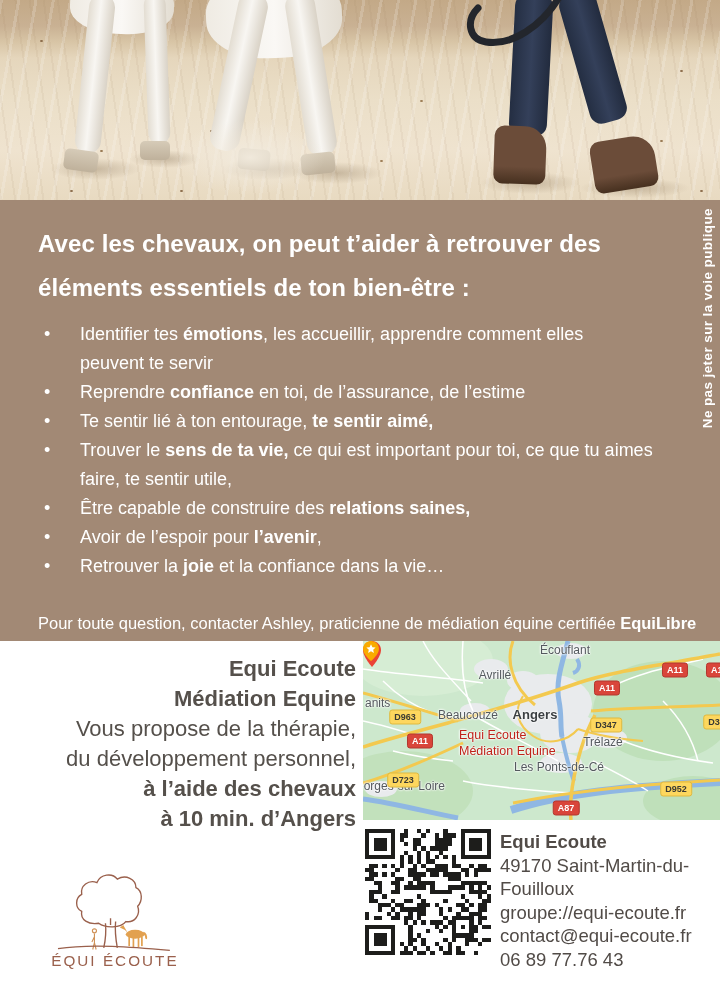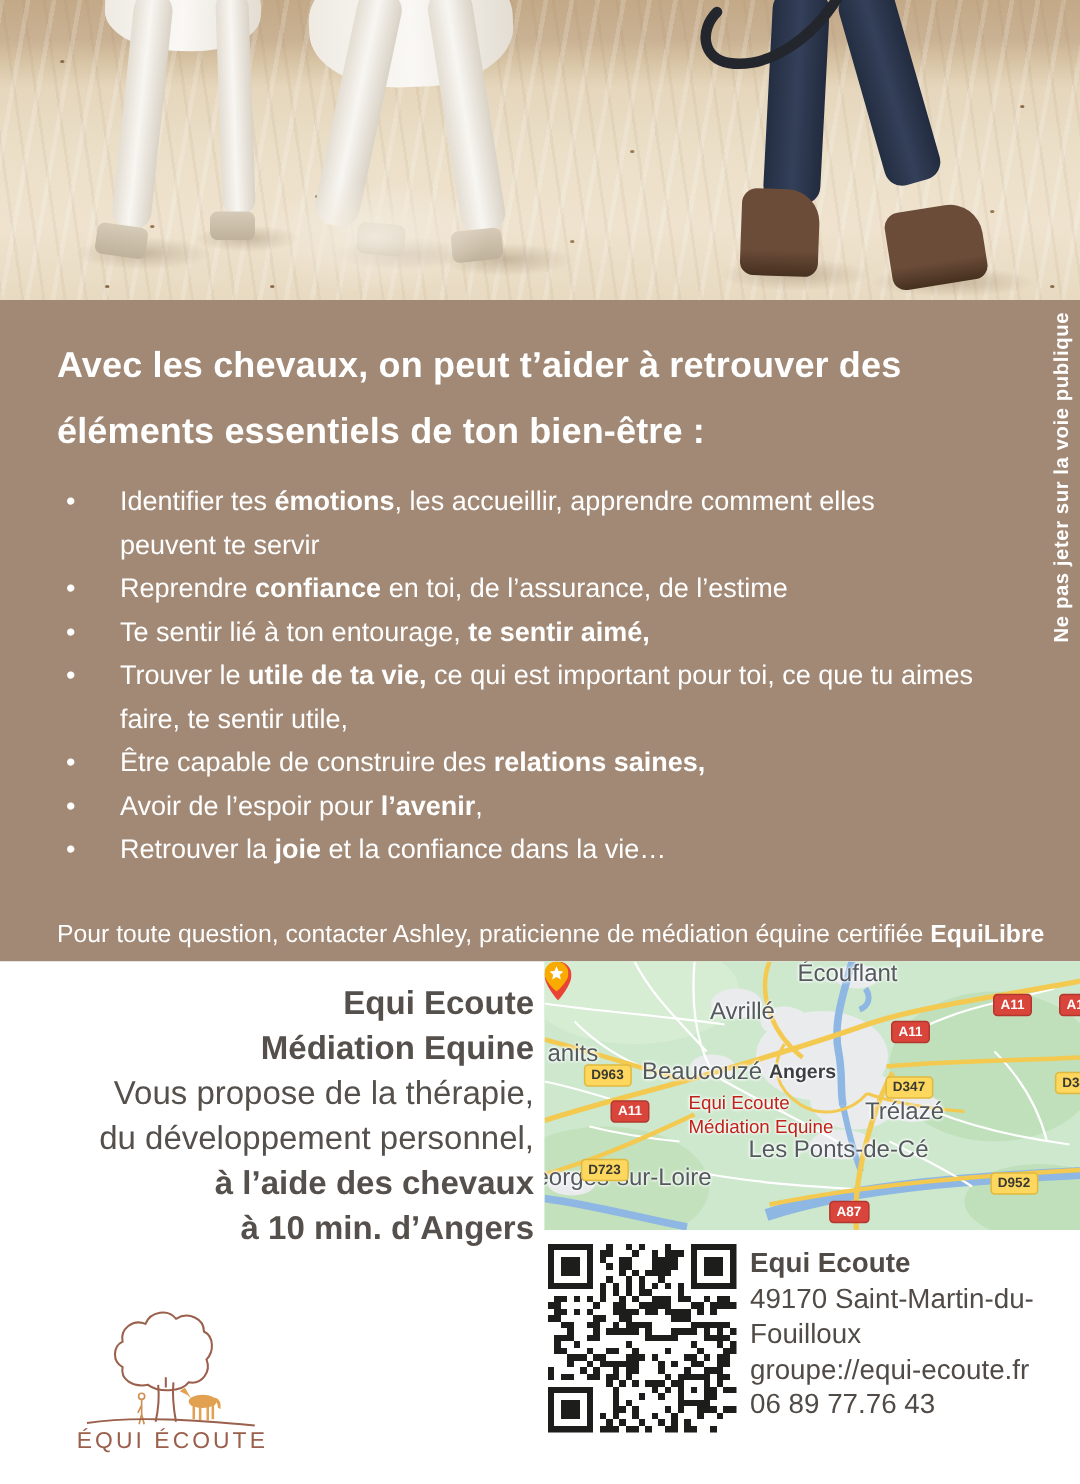--- a/index.html
+++ b/index.html
@@ -39,21 +39,21 @@
 
   
   .bottom{position:relative;width:720px;height:348px;background:#fff;color:#55504b;}
   .intro{position:absolute;left:26px;top:13px;width:330px;text-align:right;font-size:22px;line-height:30px;}
   .intro .b{font-weight:bold;}
 
   .logo{position:absolute;left:36px;top:228px;width:155px;height:100px;}
 
   .map{position:absolute;left:363px;top:0;width:357px;height:179px;overflow:hidden;background:#cde8cd;}
   .map svg{position:absolute;inset:0;}
-  .maplabel{position:absolute;transform:translate(-50%,-50%);font-size:16px;color:#54595e;white-space:nowrap;
+  .maplabel{position:absolute;transform:translate(-50%,-50%);font-size:12px;color:#54595e;white-space:nowrap;
     text-shadow:0 0 2px #fff,0 0 2px #fff,0 0 3px #fff;}
   .maplabel.big{font-size:13px;font-weight:bold;color:#3c4043;}
   .maplabel.edge{transform:translate(0,-50%);}
   .badge{position:absolute;transform:translate(-50%,-50%);font-size:9px;font-weight:bold;line-height:1;
     padding:2px 4px;border-radius:3px;white-space:nowrap;margin-top:12px;}
   .badge.d{background:#fdd75e;color:#3a3a33;border:1px solid #dfb93e;}
   .badge.a{background:#d9453a;color:#fff;border:1px solid #b3372e;}
   .pin{position:absolute;left:75px;top:89px;width:18px;height:26px;}
   .star{position:absolute;left:182px;top:83px;width:16px;height:20px;}
   .marker-label{position:absolute;left:96px;top:86px;font-size:12.5px;font-weight:500;line-height:16px;
@@ -107,21 +107,21 @@
   </div>
 
   <div class="brown">
     <h1 class="headline">Avec les chevaux, on peut t’aider à retrouver des
 éléments essentiels de ton bien-être :</h1>
     <ul class="benefits" id="benefits">
         <li><span>Identifier tes </span><span class="bseg-b">émotions</span><span>, les accueillir, apprendre comment elles
 peuvent te servir</span></li>
         <li><span>Reprendre </span><span class="bseg-b">confiance</span><span> en toi, de l’assurance, de l’estime</span></li>
         <li><span>Te sentir lié à ton entourage, </span><span class="bseg-b">te sentir aimé,</span></li>
-        <li><span>Trouver le </span><span class="bseg-b">utile de ta vie,</span><span> ce qui est important pour toi, ce que tu aimes
+        <li><span>Trouver le </span><span class="bseg-b">sens de ta vie,</span><span> ce qui est important pour toi, ce que tu aimes
 faire, te sentir utile,</span></li>
         <li><span>Être capable de construire des </span><span class="bseg-b">relations saines,</span></li>
         <li><span>Avoir de l’espoir pour </span><span class="bseg-b">l’avenir</span><span>,</span></li>
         <li><span>Retrouver la </span><span class="bseg-b">joie</span><span> et la confiance dans la vie…</span></li>
       </ul>
     <p class="footer-note"><span>Pour toute question, contacter Ashley, praticienne de médiation équine certifiée </span><span class="bseg-b">EquiLibre</span></p>
     <div class="side-note">Ne pas jeter sur la voie publique</div>
   </div>
 
   <div class="bottom">
@@ -638,17 +638,18 @@
           <rect x="22" y="28" width="1" height="1" fill="#1d1d1b"></rect>
           <rect x="25" y="28" width="1" height="1" fill="#1d1d1b"></rect>
         </svg>
     </div>
 
     <div class="contact">
       <div class="name">Equi Ecoute</div>
       <div>49170 Saint-Martin-du-</div>
       <div>Fouilloux</div>
       <div>groupe://equi-ecoute.fr</div>
+      <div>contact@equi-ecoute.fr</div>
       <div>06 89 77.76 43</div>
     </div>
 
   </div>
 </div>
 
 </body></html>

